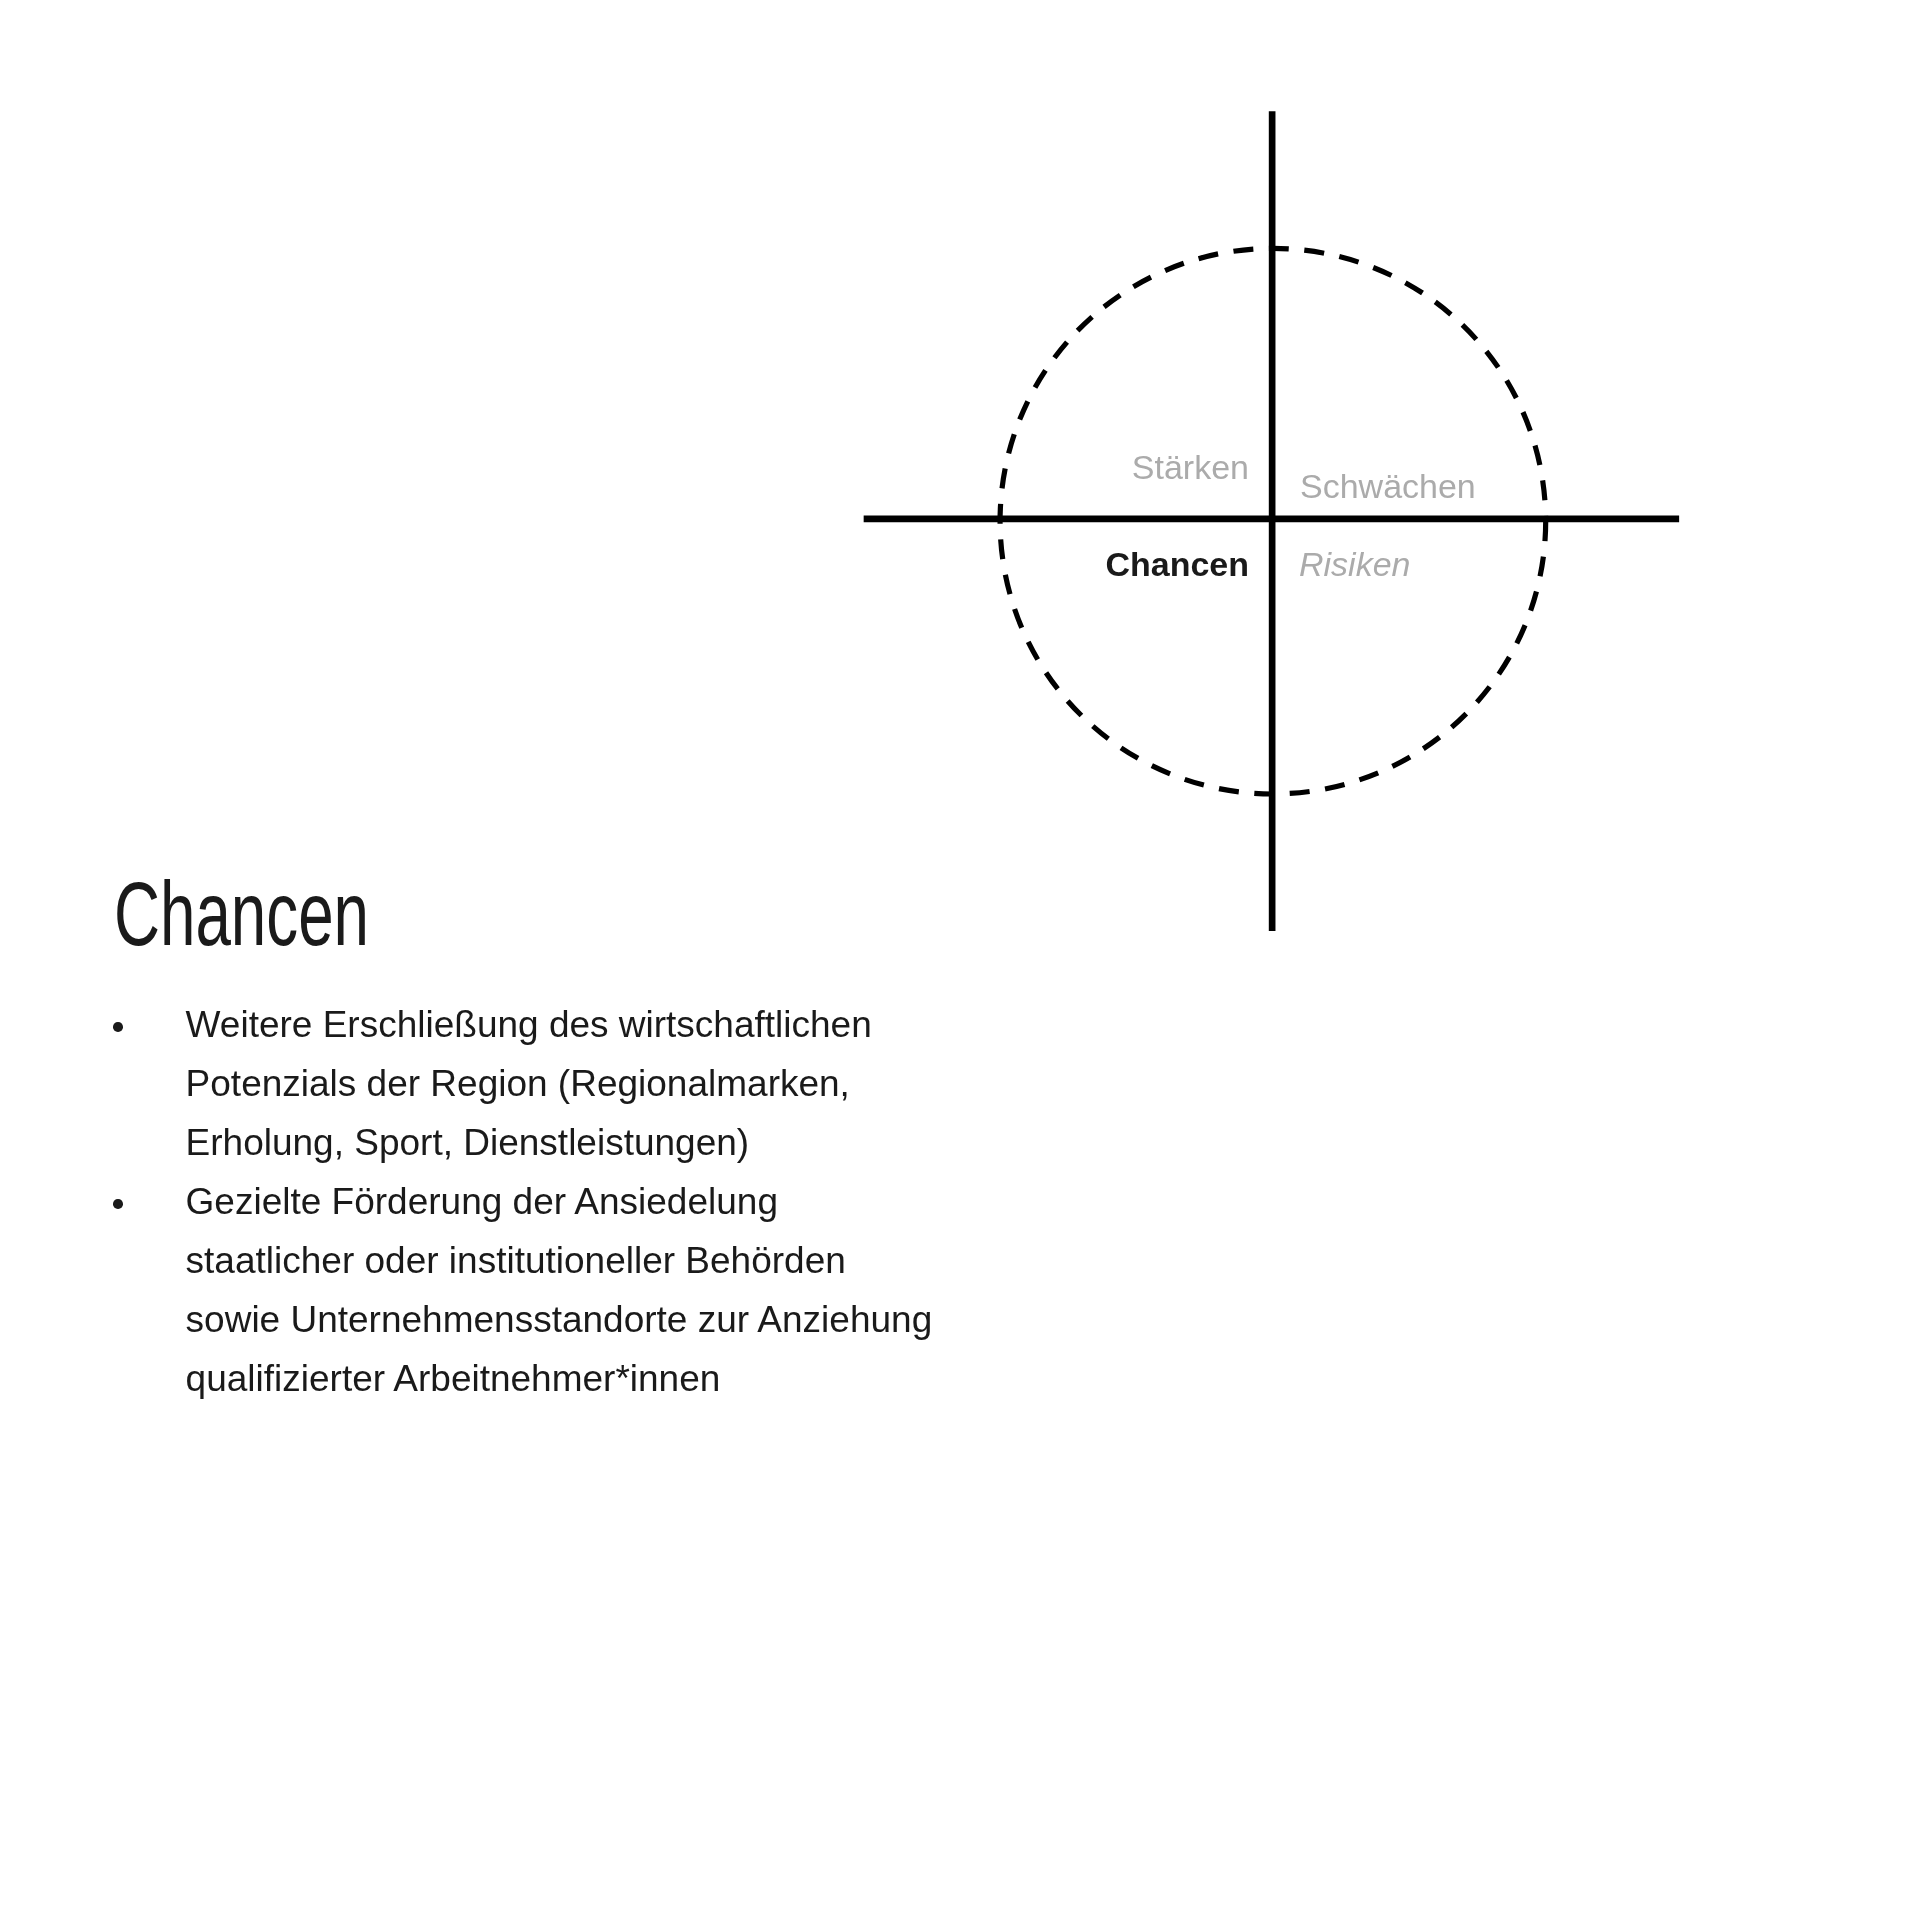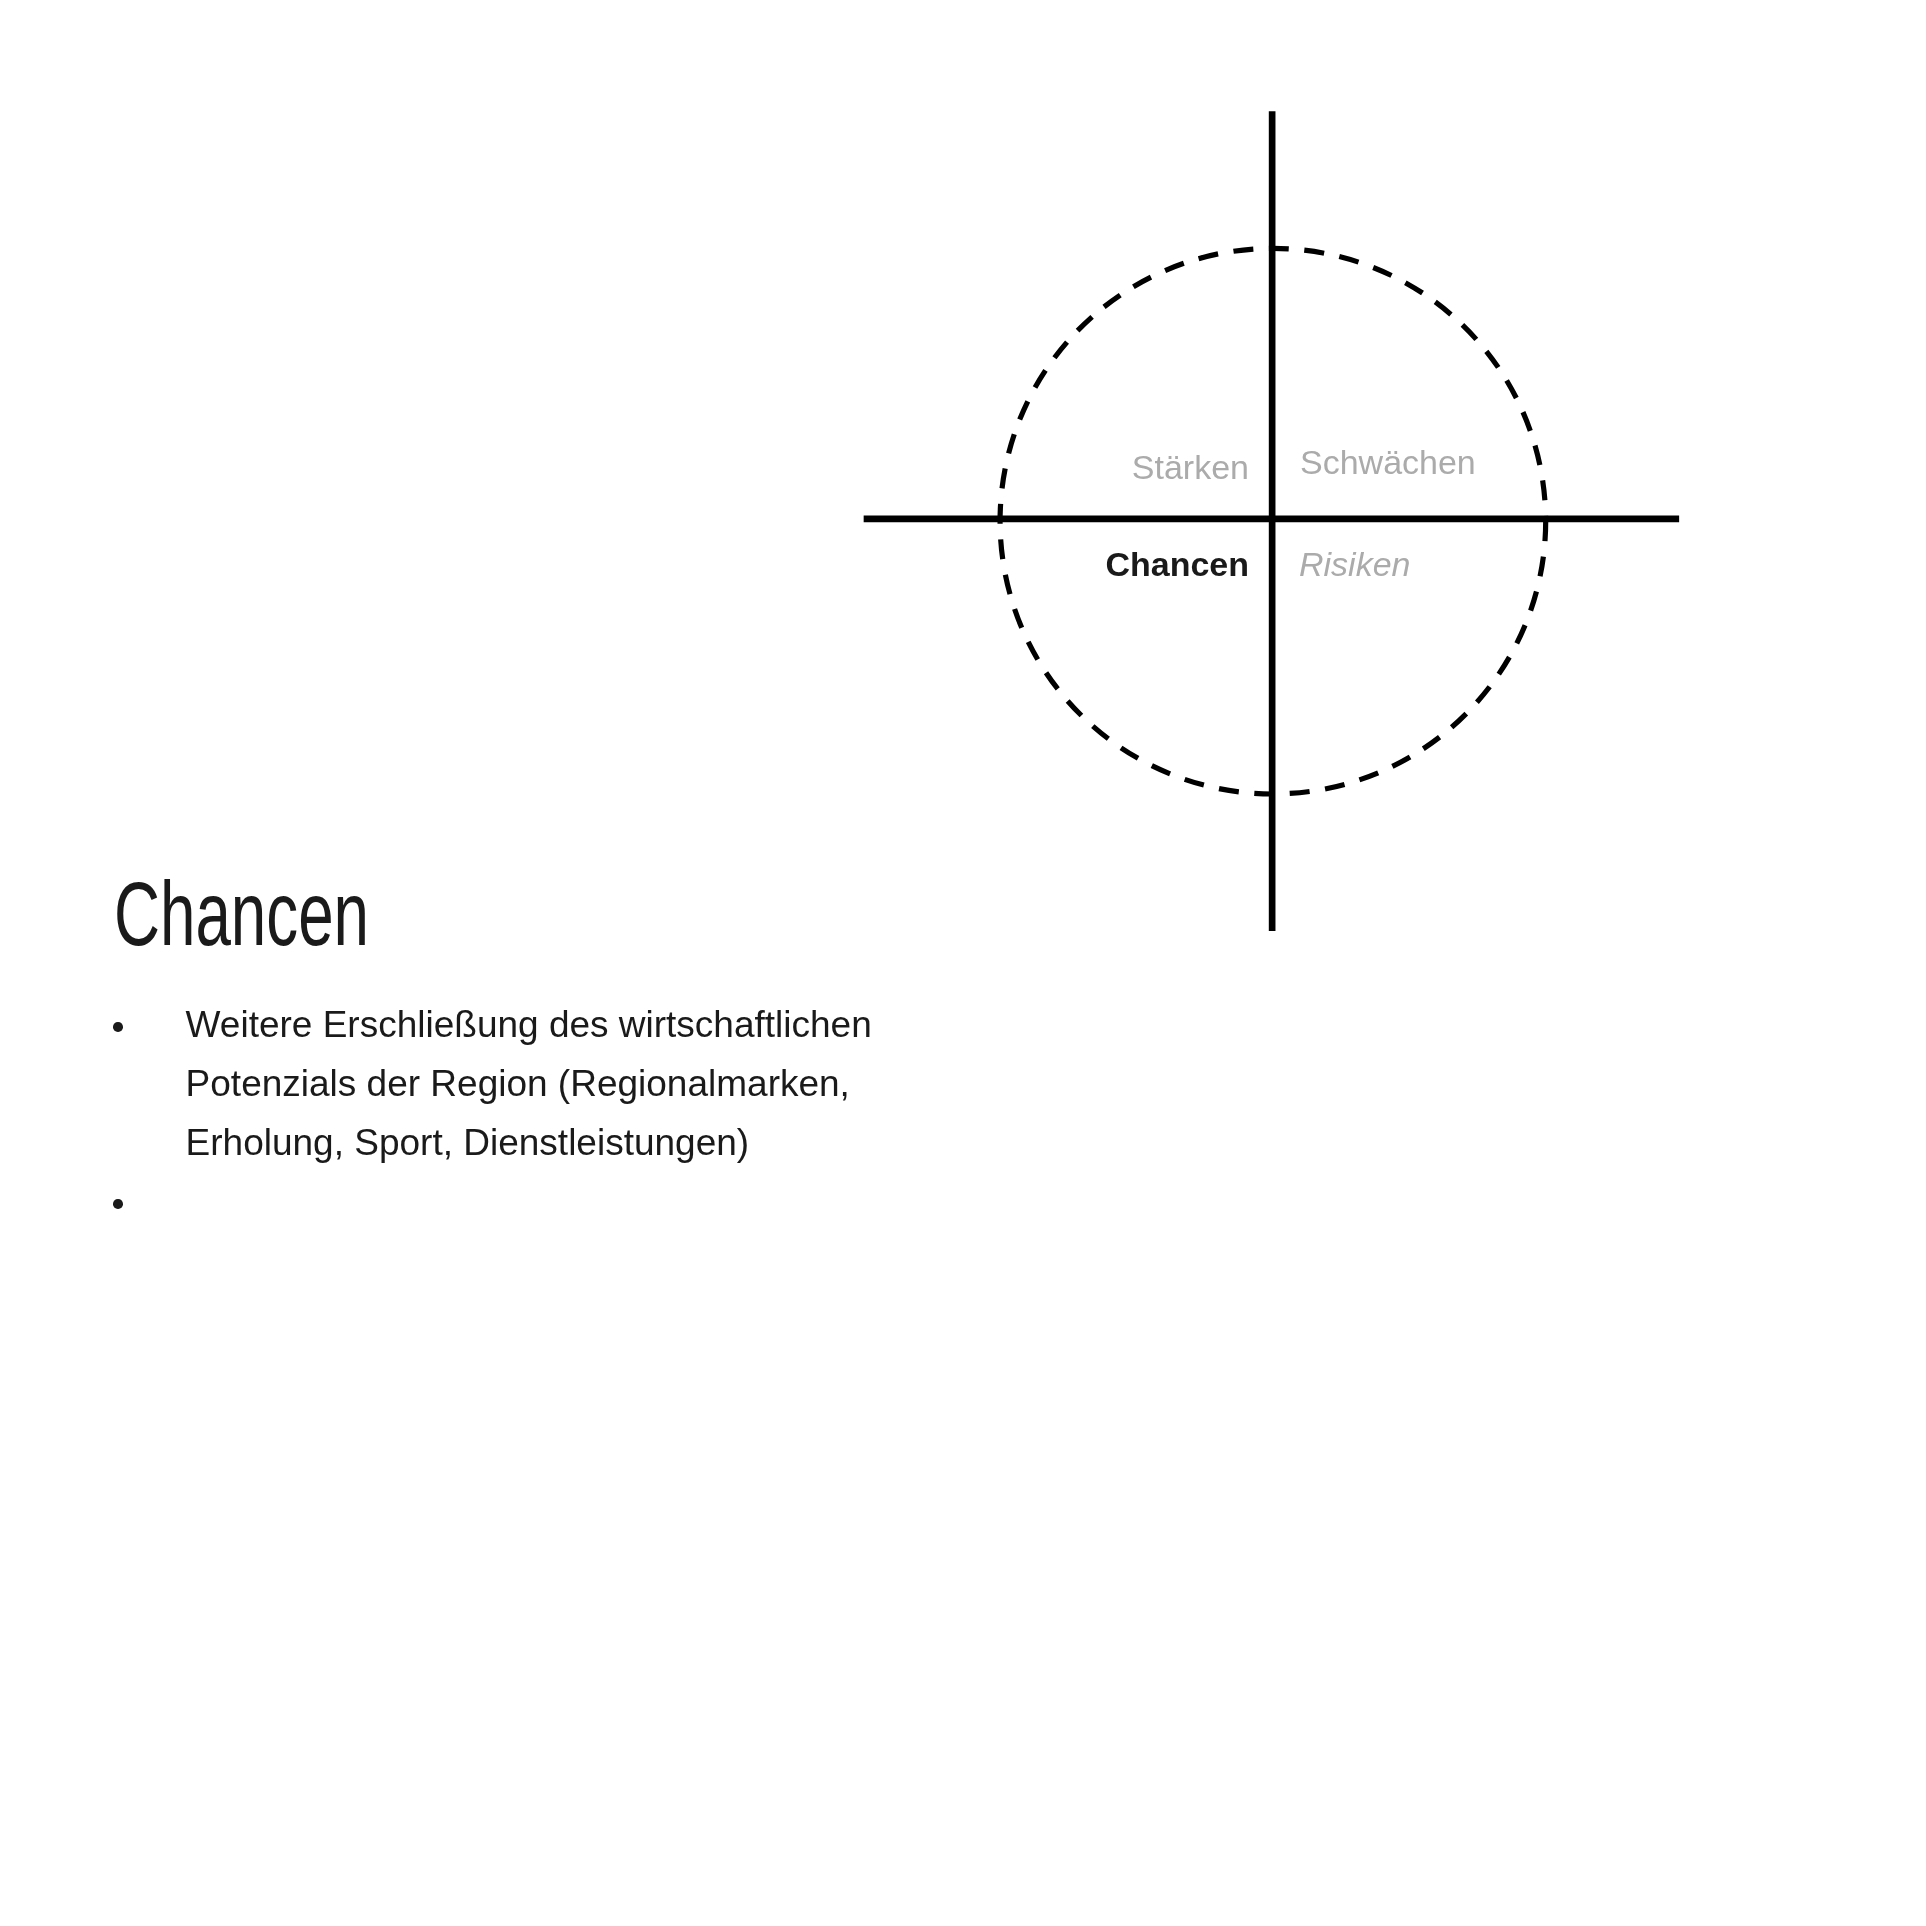--- a/index.html
+++ b/index.html
@@ -89,38 +89,45 @@
 <div class="canvas">
 
   <svg class="diagram-svg" viewBox="0 0 2598 2598" xmlns="http://www.w3.org/2000/svg">
     <circle class="dashed-circle" cx="1717" cy="703" r="368"></circle>
     <line class="axis-line" x1="1716" y1="150" x2="1716" y2="1256"></line>
     <line class="axis-line" x1="1165" y1="700" x2="2265" y2="700"></line>
   </svg>
 
   <div class="quad-label left-col" style="left:952px; top:447px;">Stärken</div>
 
-  <div class="quad-label right-col" style="left:1300px; top:442px;">Schwächen</div>
+  <div class="quad-label right-col" style="left:1300px; top:466px;">Schwächen</div>
 
   <div class="quad-label left-col active" style="left:952px; top:544px;">Chancen</div>
 
   <div class="quad-label right-col" style="left:1299px; top:544px;font-style:italic;">Risiken</div>
 
   <div class="section-title">Chancen</div>
 
   <div class="bullet-list">
 
     <div class="bullet-item">
       <span class="bullet-dot"></span>
       <span class="bullet-text">Weitere Erschließung des wirtschaftlichen
 Potenzials der Region (Regionalmarken,
 Erholung, Sport, Dienstleistungen)</span>
     </div>
 
 
+    <div class="bullet-item">
+      <span class="bullet-dot"></span>
+      <span class="bullet-text">Gezielte Förderung der Ansiedelung
+staatlicher oder institutioneller Behörden
+sowie Unternehmensstandorte zur Anziehung
+qualifizierter Arbeitnehmer*innen</span>
+    </div>
 
     <div class="bullet-item">
       <span class="bullet-dot"></span>
     </div>
 
   </div>
 </div>
 
 
 </body></html>

